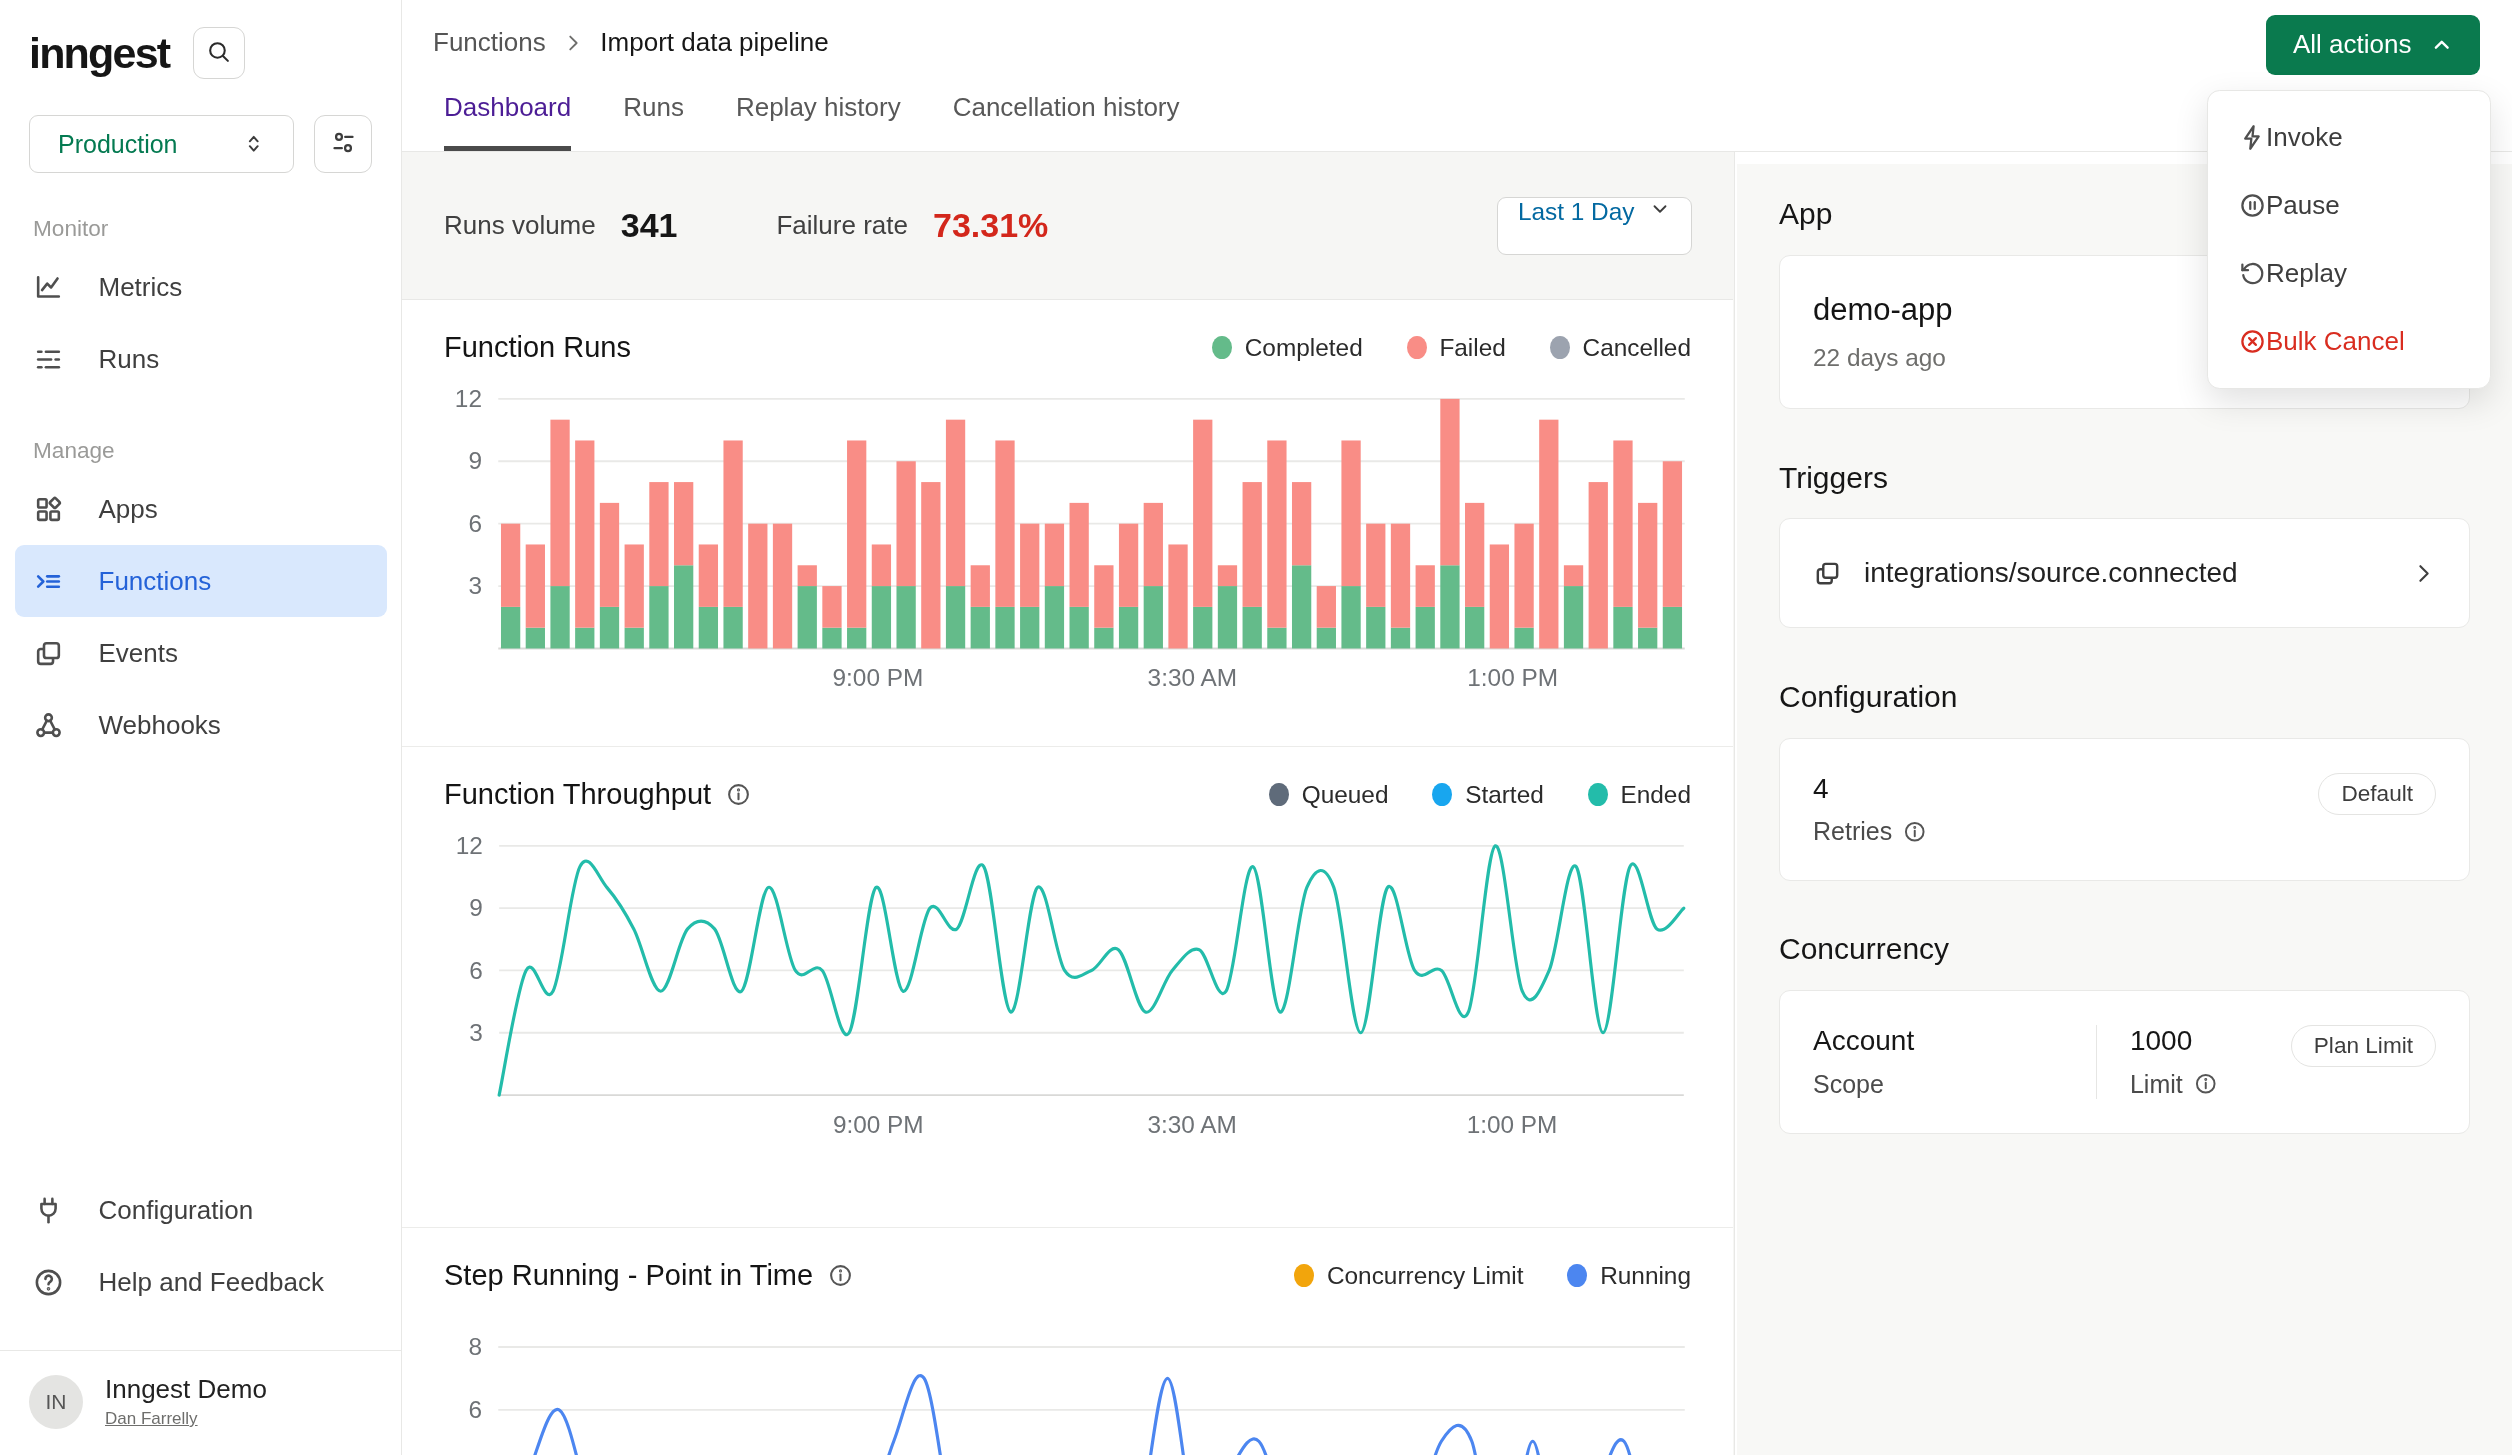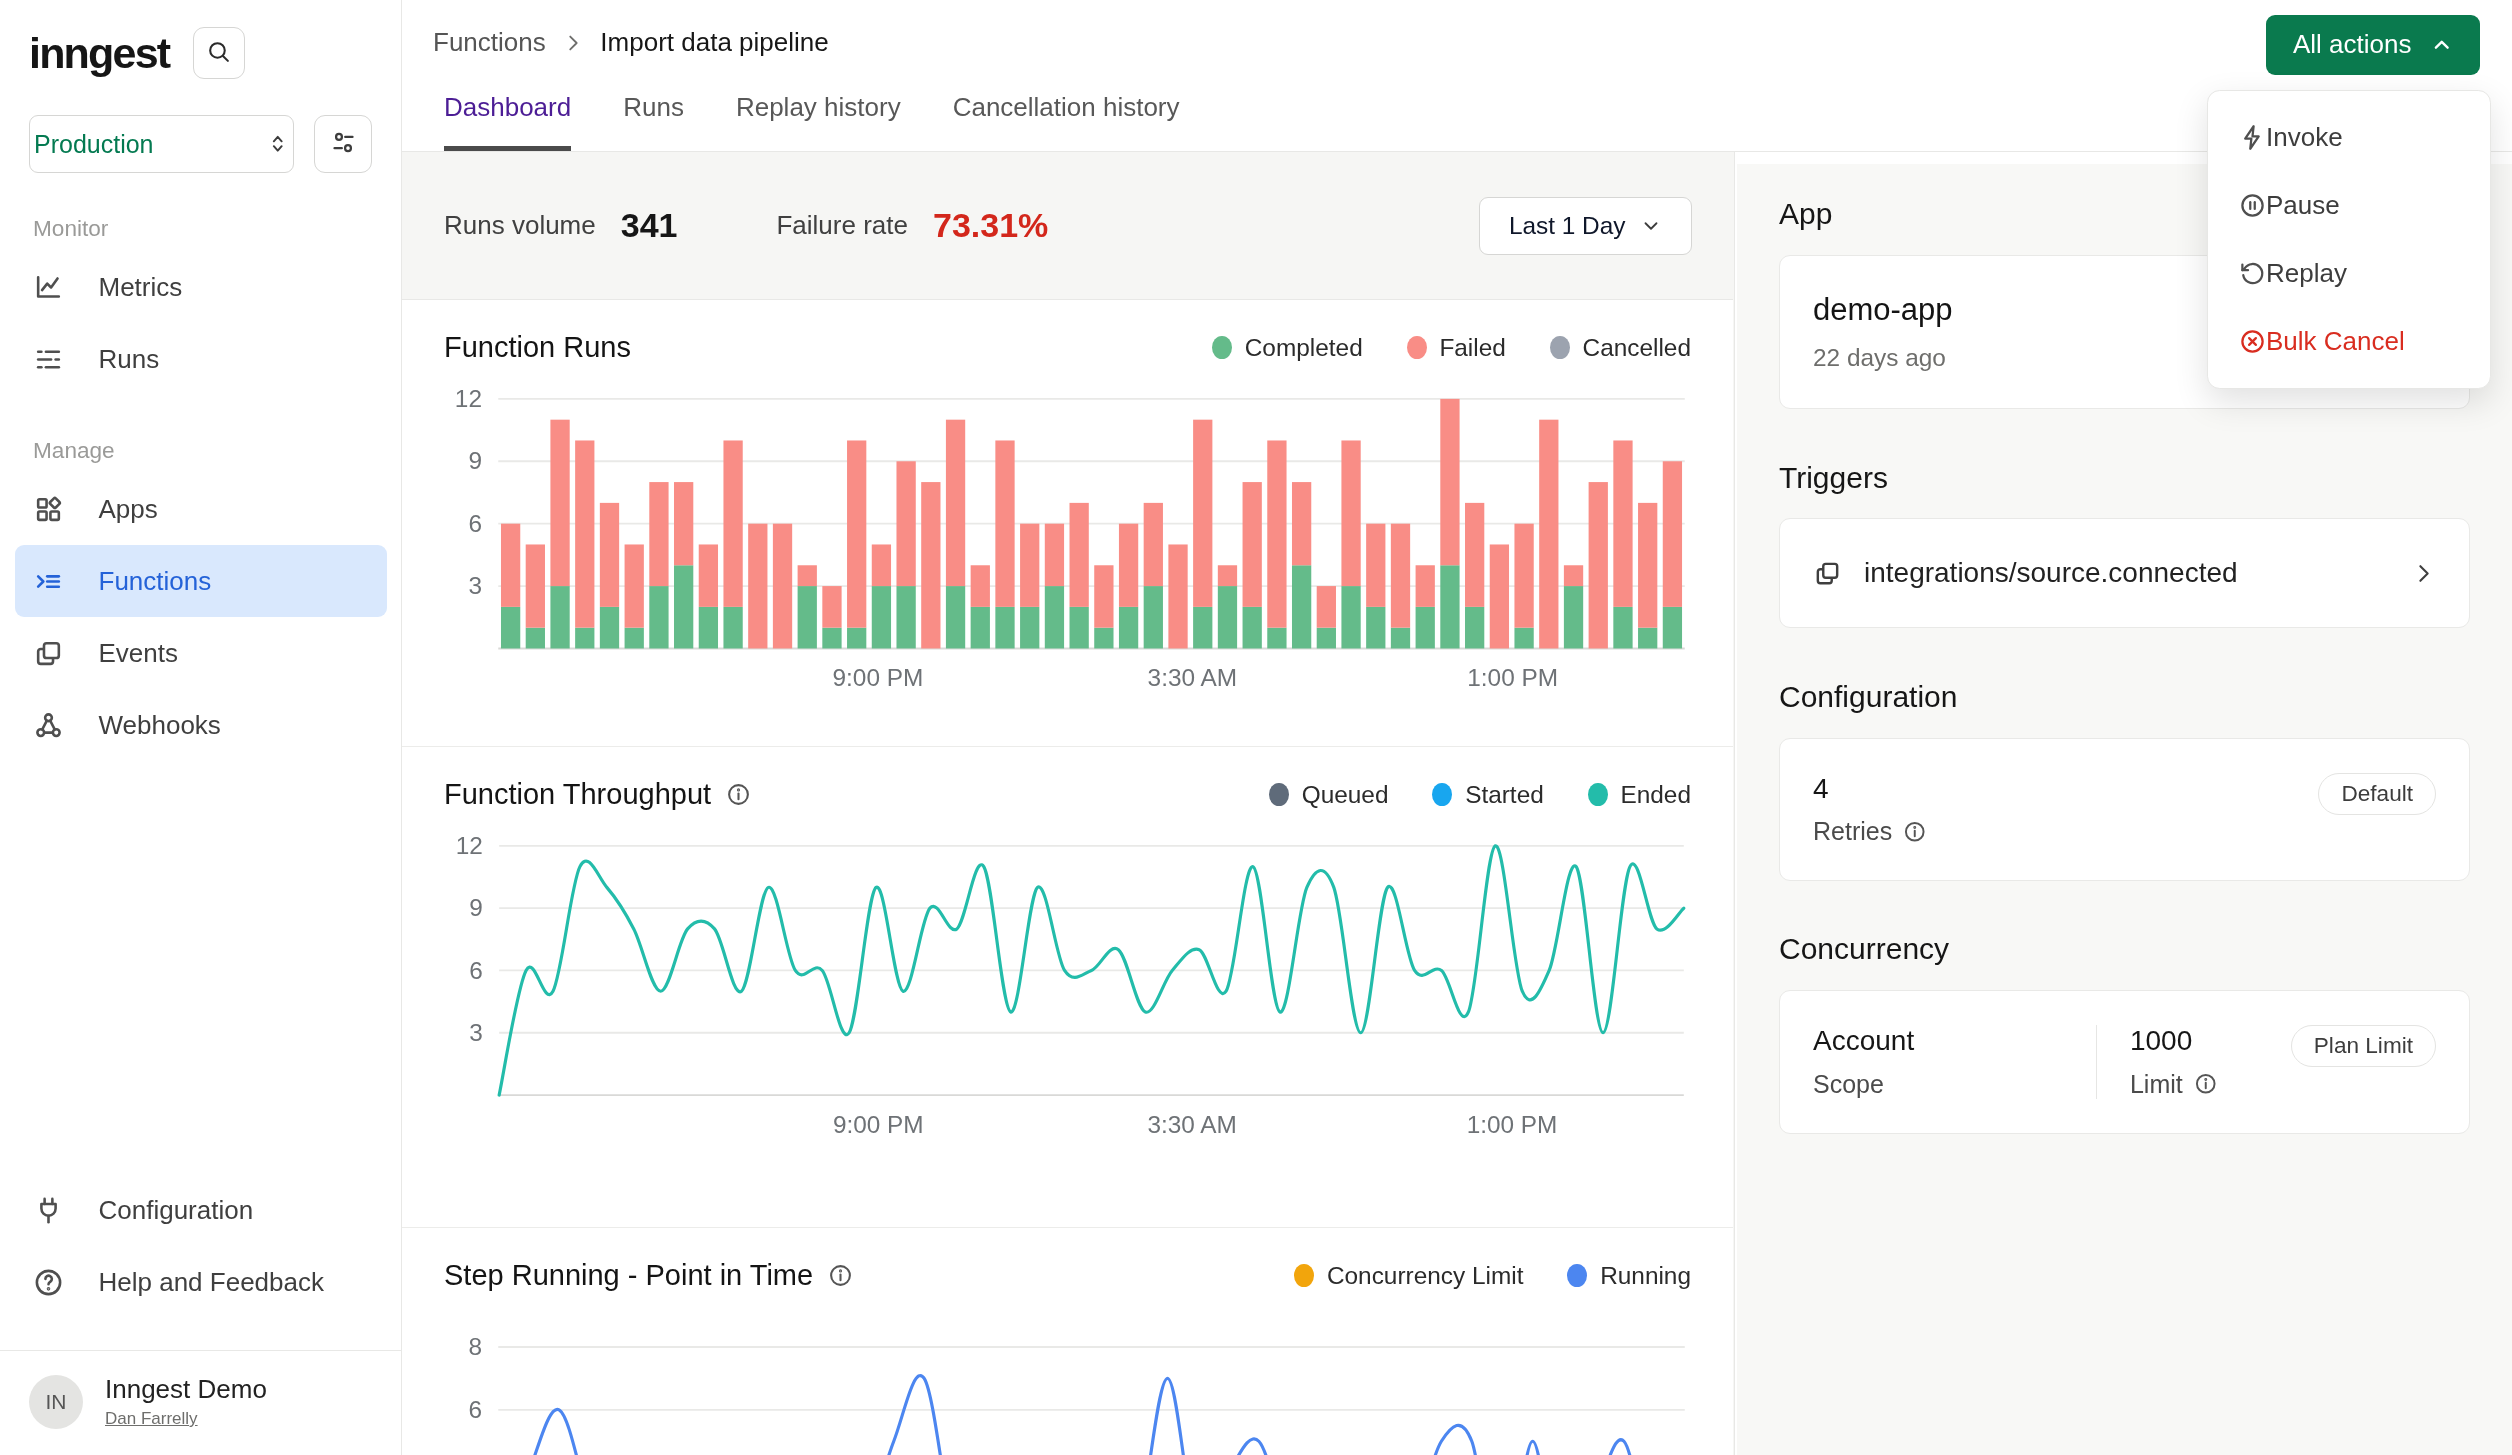--- a/index.html
+++ b/index.html
@@ -9,21 +9,21 @@
 
   
   .sidebar { position:absolute; left:0; top:0; width:402px; height:1456px; background:#ffffff;
              border-right:1.8px solid #e8e8e6; display:flex; flex-direction:column; padding:27px 0 0 0; }
   .logo-row { display:flex; align-items:center; gap:23.5px; padding:0 29px; }
   .logo { font-size:43px; font-weight:bold; letter-spacing:-1.8px; color:#161616; }
   .search-btn { width:52px; height:52px; border:1.8px solid #d6d6d4; border-radius:11px; background:#fff;
                 display:flex; align-items:center; justify-content:center; color:#2b2b2b; }
   .env-row { display:flex; gap:20px; padding:0 29px; margin-top:36px; }
   .env-select { flex:1; height:58px; border:1.8px solid #d6d6d4; border-radius:9px; background:#fff;
-                display:flex; align-items:center; justify-content:space-between; padding:0 4px; }
+                display:flex; align-items:center; justify-content:space-between; padding:0 28px; }
   .env-select .env-label { color:#047a51; font-size:25px; }
   .env-filter-btn { width:58px; height:58px; border:1.8px solid #d6d6d4; border-radius:11px; background:#fff;
                     display:flex; align-items:center; justify-content:center; color:#3d3d3d; }
   .section-label { font-size:22.6px; color:#9a9a98; padding:0 33px; margin-top:43px; margin-bottom:9px; }
   .nav-list { padding:0 14.5px; }
   .nav-item { display:flex; align-items:center; gap:35px; height:72px; padding:0 18px; border-radius:9px;
               font-size:26px; color:#3f3f3f; cursor:pointer; }
   .nav-item .nicon { display:flex; color:#4f4f4f; }
   .nav-item.active { background:#d9e8fd; color:#2462d8; }
   .nav-item.active .nicon { color:#2462d8; }
@@ -53,21 +53,21 @@
   
   .content { position:absolute; left:402px; top:152px; width:2110px; height:1304px; }
   .charts-col { position:absolute; left:0; top:0; width:1333px; height:1304px; background:#f6f6f4;
                 border-right:1.8px solid #e8e8e6; }
   .stats-row { height:147px; display:flex; align-items:center; padding:0 42px; }
   .stat { display:flex; align-items:center; gap:25px; margin-right:99px; }
   .stat-label { font-size:26px; color:#404040; }
   .stat-value { font-size:34px; font-weight:bold; color:#161616; }
   .stat-value.bad { color:#d3271b; }
   .range-btn { margin-left:auto; height:58px; background:#ffffff; border:1.8px solid #d6d6d4; border-radius:9px;
-               display:flex; align-items:center; gap:14.5px; padding:0 29px; font-size:24.4px; color:#0f172a; cursor:pointer; }
+               display:flex; align-items:flex-start; gap:14.5px; padding:0 20px; font-size:24.4px; color:#0369a1; cursor:pointer; }
   .charts-panel { position:absolute; left:0; top:147px; width:1331px; height:1158px; background:#ffffff;
                   border-top:1.8px solid #e8e8e6; }
   .chart-section { padding:31px 42px 0 42px; }
   .chart-section + .chart-section { border-top:1.8px solid #ececea; }
   .cs-1 { height:446px; }
   .cs-2 { height:481px; }
   .cs-3 { height:231px; overflow:hidden; }
   .chart-head { display:flex; align-items:center; }
   .chart-title { font-size:29px; color:#141414; font-weight:500; display:flex; align-items:center; gap:14.5px; }
   .info-ic { color:#555555; display:flex; }

